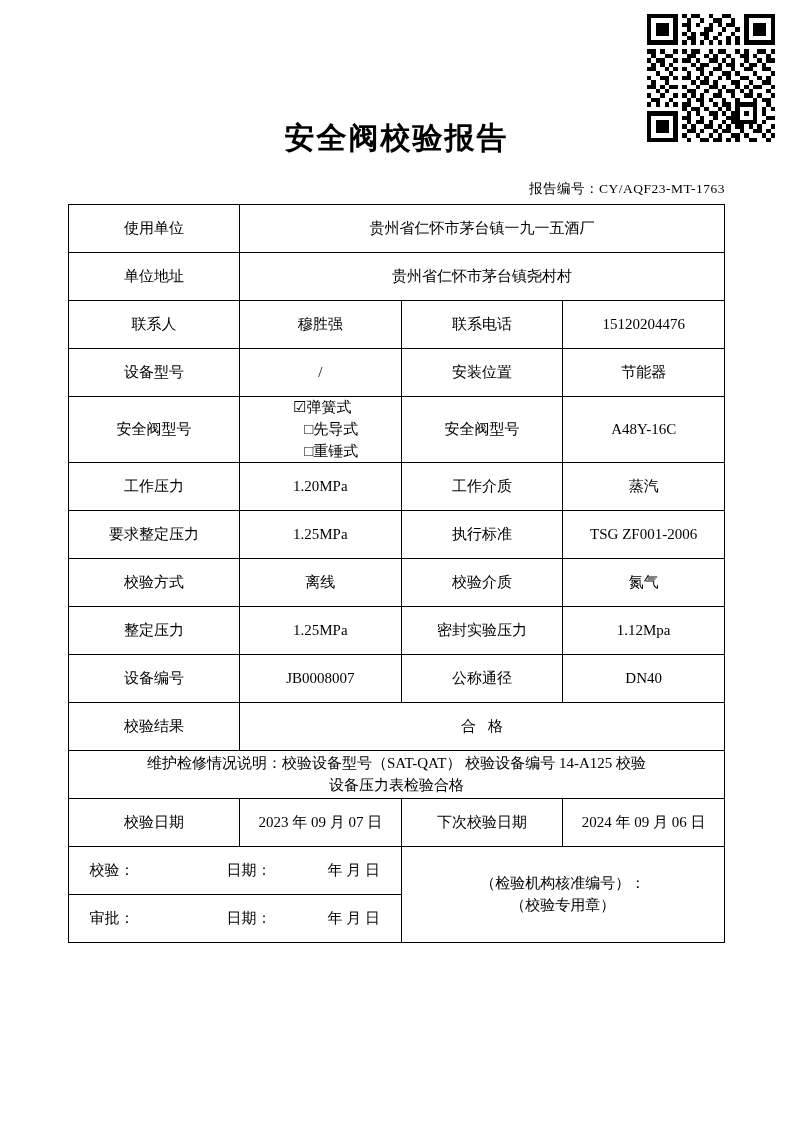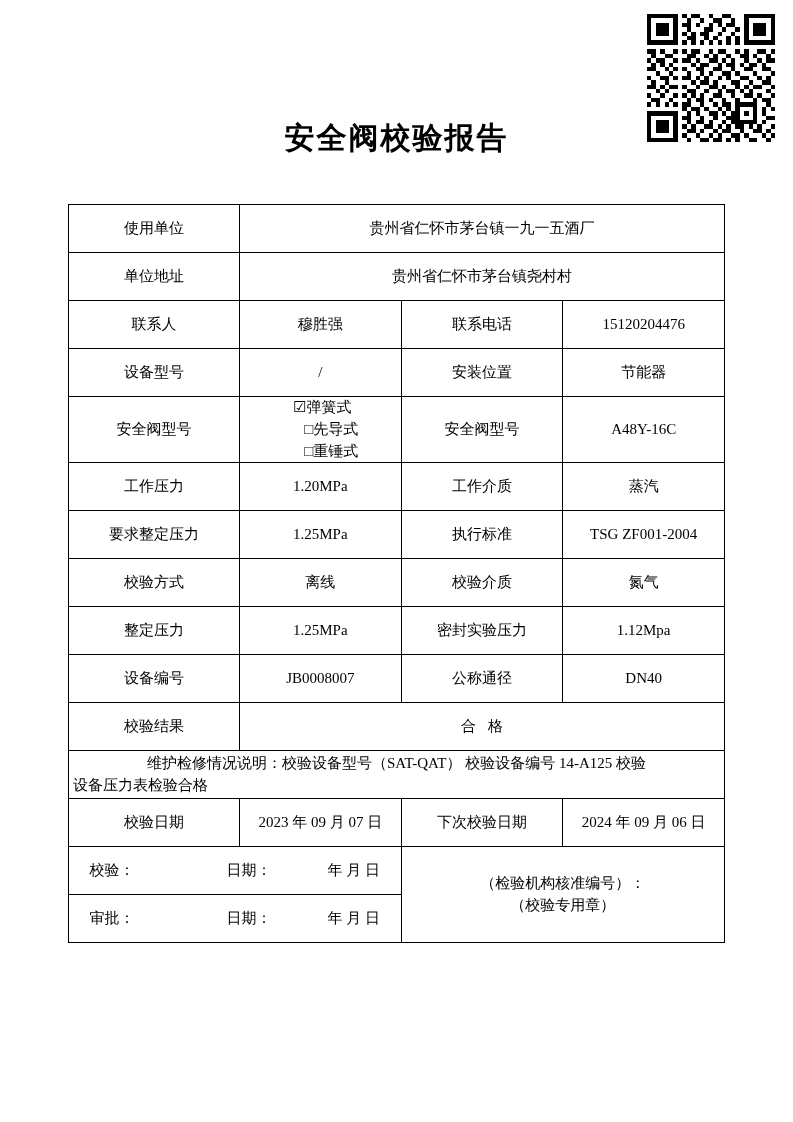--- a/index.html
+++ b/index.html
@@ -80,21 +80,21 @@
   }
 
   td.note {
     text-align: left;
     height: 92px;
     padding: 8px 12px;
     font-size: 15px;
     line-height: 1.9;
   }
   td.note .line1 { display: block; }
-  td.note .line2 { display: block; text-align: left; }
+  td.note .line2 { display: block; text-align: center; }
 
   td.date-label { width: 148px; }
   td.date-val { width: 175px; }
   td.next-label { width: 150px; }
   td.next-val { width: 184px; }
 
   td.sign-cell {
     text-align: left;
     padding-left: 12px;
     height: 57px;
@@ -372,20 +372,23 @@
           <rect x="18" y="28" width="1" height="1"></rect>
         <rect x="20" y="28" width="1" height="1"></rect>
           <rect x="23" y="28" width="2" height="1"></rect>
         <rect x="27" y="28" width="1" height="1"></rect>
       </g>
     </svg>
   </div>
 
   <div class="doc-title">安全阀校验报告</div>
 
+  <div class="report-no">
+    <span>报告编号：</span><span>CY/AQF23-MT-1763</span>
+  </div>
 
   <table class="main">
     <tbody>
         <tr>
       <td class="label">使用单位</td>
       <td colspan="3">贵州省仁怀市茅台镇一九一五酒厂</td>
     </tr>
     <tr>
       <td class="label">单位地址</td>
       <td colspan="3">贵州省仁怀市茅台镇尧村村</td>
@@ -418,21 +421,21 @@
     <tr>
       <td class="label">工作压力</td>
       <td class="val1">1.20MPa</td>
       <td class="label2">工作介质</td>
       <td class="val2">蒸汽</td>
     </tr>
     <tr>
       <td class="label">要求整定压力</td>
       <td class="val1">1.25MPa</td>
       <td class="label2">执行标准</td>
-      <td class="val2">TSG ZF001-2004</td>
+      <td class="val2">TSG ZF001-2006</td>
     </tr>
     <tr>
       <td class="label">校验方式</td>
       <td class="val1">离线</td>
       <td class="label2">校验介质</td>
       <td class="val2">氮气</td>
     </tr>
     <tr>
       <td class="label">整定压力</td>
       <td class="val1">1.25MPa</td>

